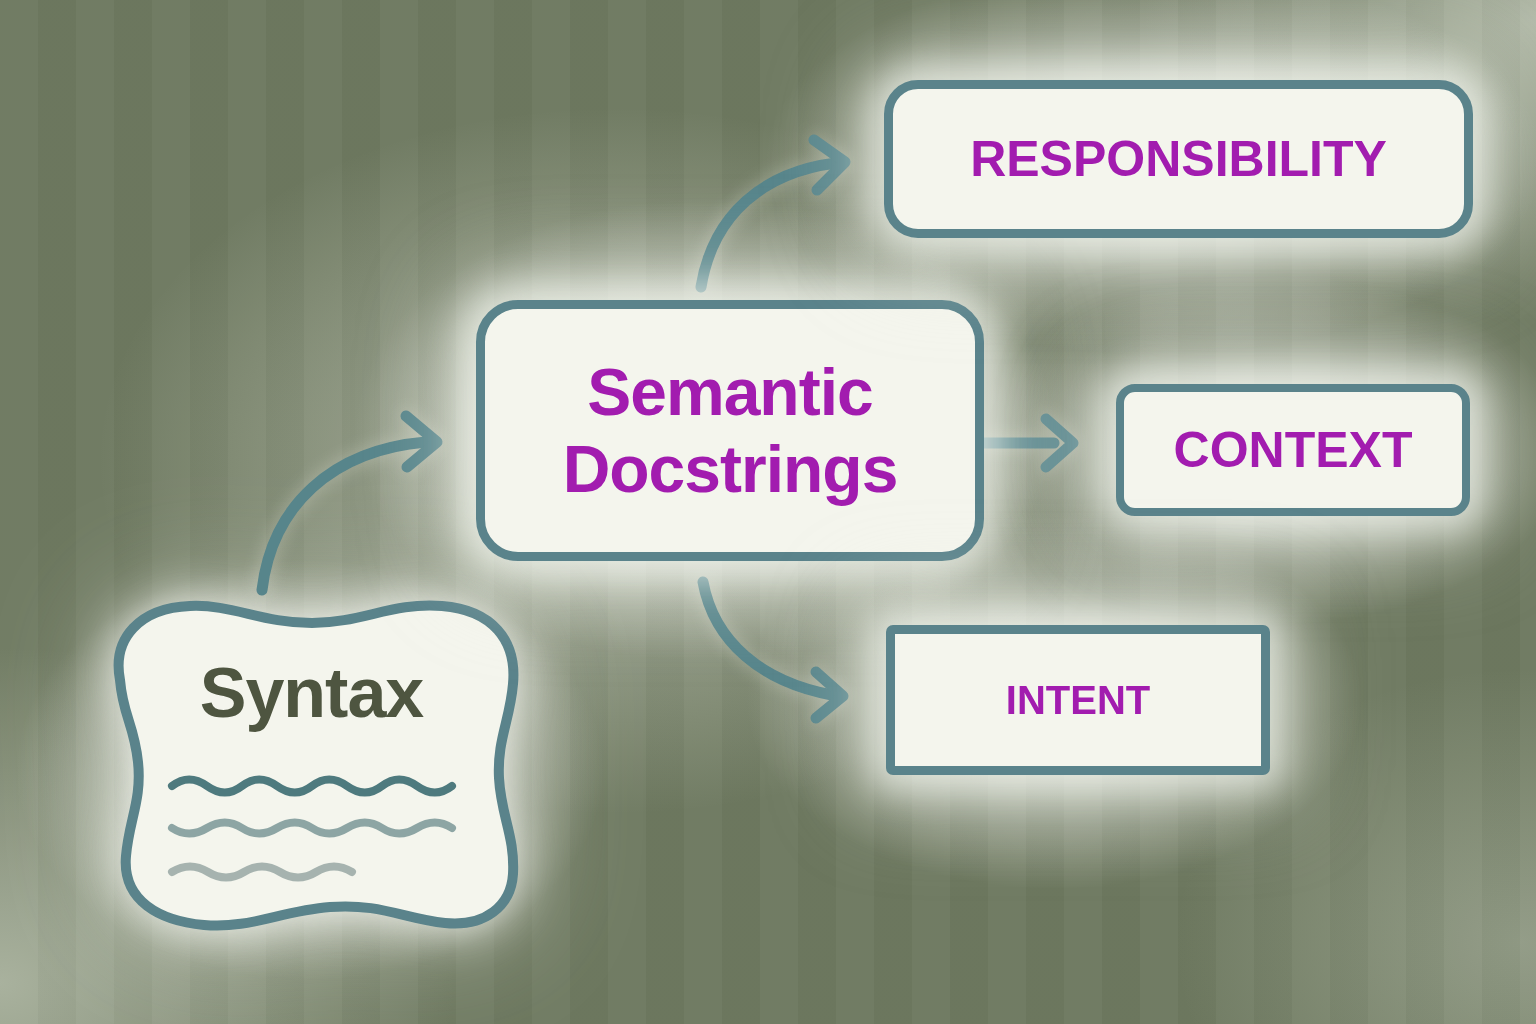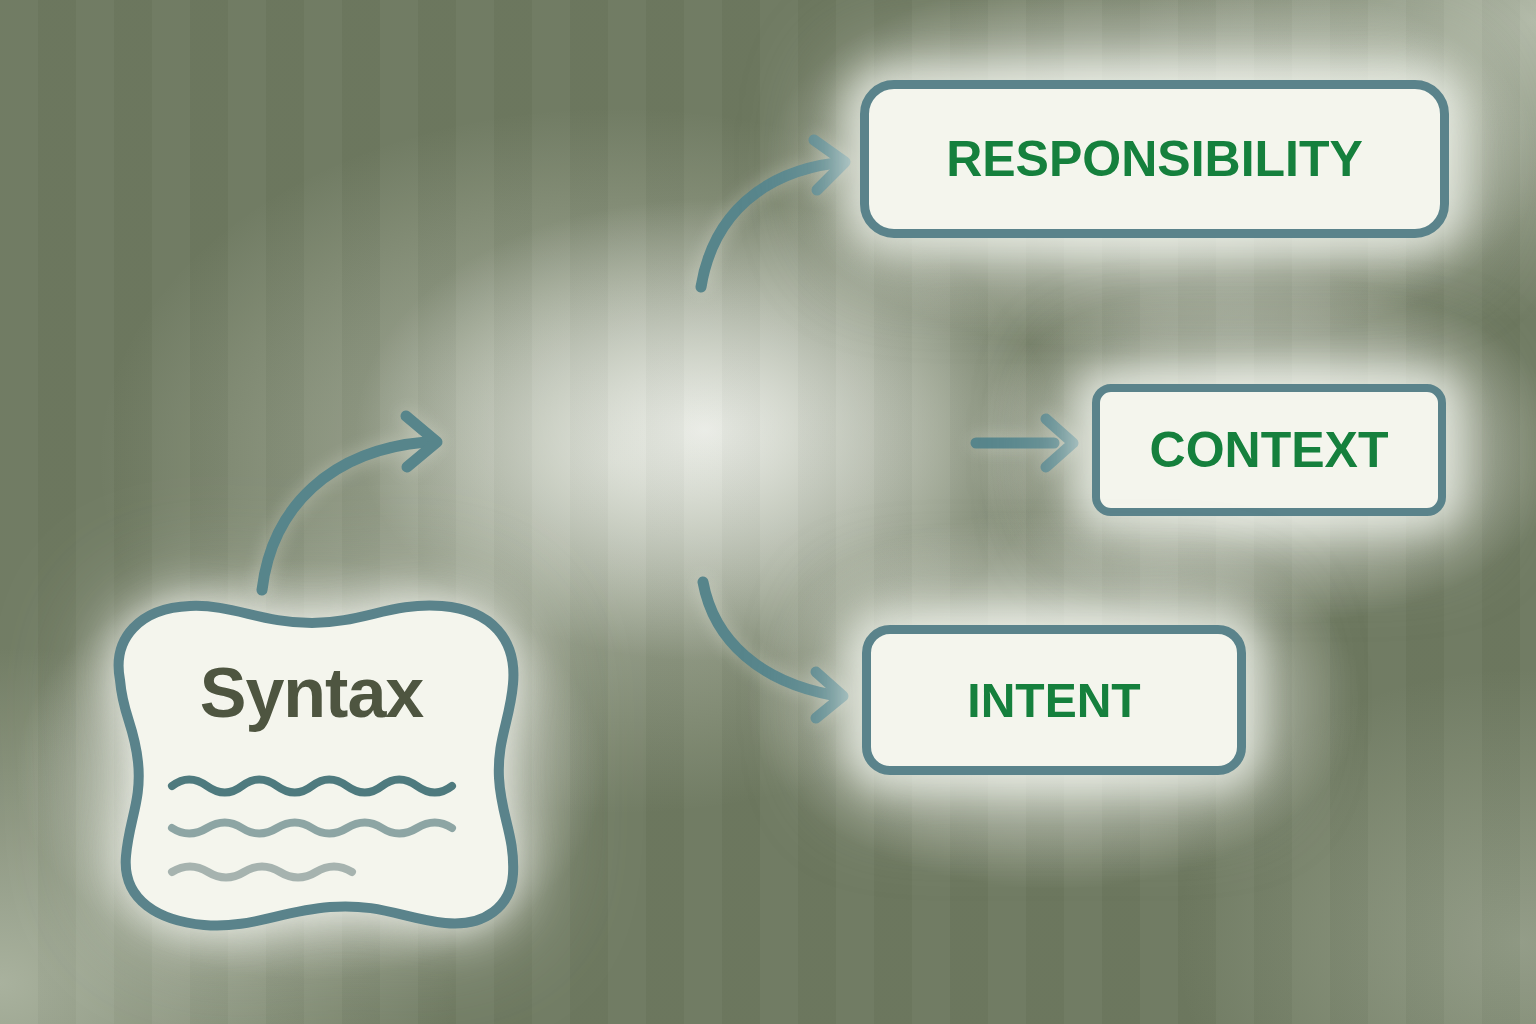--- a/index.html
+++ b/index.html
@@ -22,31 +22,32 @@
       radial-gradient(480px 380px at 99% 92%, rgba(198,206,190,0.40), rgba(198,206,190,0) 72%),
       #6e7960;
   }
   svg.draw-layer { position: absolute; left: 0; top: 0; }
   .edges { filter: drop-shadow(0 0 9px rgba(245,248,240,0.35)); }
   .blob-group { filter: drop-shadow(0 0 24px rgba(250,252,247,0.85)) drop-shadow(0 0 60px rgba(248,251,244,0.45)); }
   .node {
     position: absolute; box-sizing: border-box;
     background: #f4f5ed; border: 9px solid #5a838b;
     display: flex; align-items: center; justify-content: center;
-    color: #15803d; font-weight: 700; text-align: center;
+    color: #a21caf; font-weight: 700; text-align: center;
     box-shadow: 0 0 34px 16px rgba(249,251,245,0.60), 0 0 85px 32px rgba(240,244,235,0.35);
+    margin-left: 24px;
   }
   .node-semantic { left: 452px; top: 300px; width: 508px; height: 261px; border-radius: 42px;
                    font-size: 66px; line-height: 1.16; letter-spacing: -1px; }
   .node-responsibility { left: 860px; top: 80px; width: 589px; height: 158px; border-radius: 34px;
                    font-size: 50px; letter-spacing: 0px; }
   .node-context { left: 1092px; top: 384px; width: 354px; height: 132px; border-radius: 19px;
                    font-size: 50px; border-width: 8px; }
-  .node-intent { left: 862px; top: 625px; width: 384px; height: 150px; border-radius: 28px;
-                   font-size: 48px; }
+  .node-intent { left: 862px; top: 625px; width: 384px; height: 150px; border-radius: 7px;
+                   font-size: 40px; }
   .preline { white-space: pre-line; }
   .syntax-label {
     position: absolute; left: 100px; top: 646px; width: 423px; height: 94px;
     display: flex; align-items: center; justify-content: center;
     color: #4e5540; font-weight: 700; font-size: 70px; letter-spacing: -1px;
   }
 </style>
 </head>
 <body>
 
@@ -92,19 +93,21 @@
 
       <g>
         <path d="M 703 582 C 714 642, 762 682, 832 695"></path>
         <path d="M 816 672 L 843 696 L 816 718"></path>
       </g>
     </g>
   </svg>
 
   <div class="syntax-label">Syntax</div>
 
+  <div class="node node-semantic preline">Semantic
+Docstrings</div>
 
   <div class="node node-responsibility">RESPONSIBILITY</div>
 
   <div class="node node-context">CONTEXT</div>
 
   <div class="node node-intent">INTENT</div>
 </div>
 
 </body></html>

